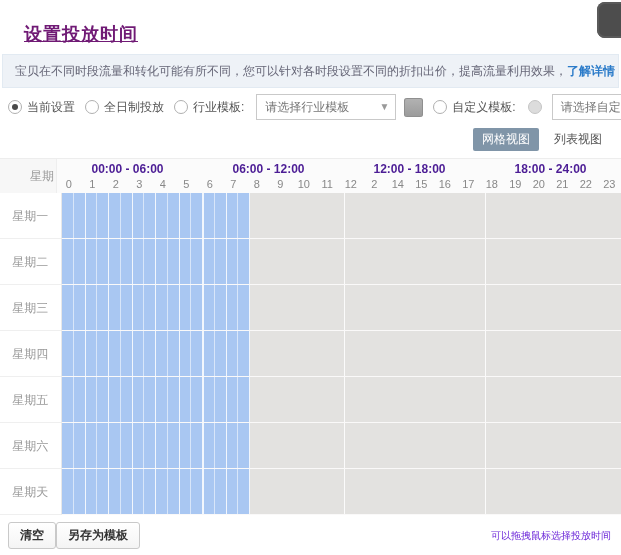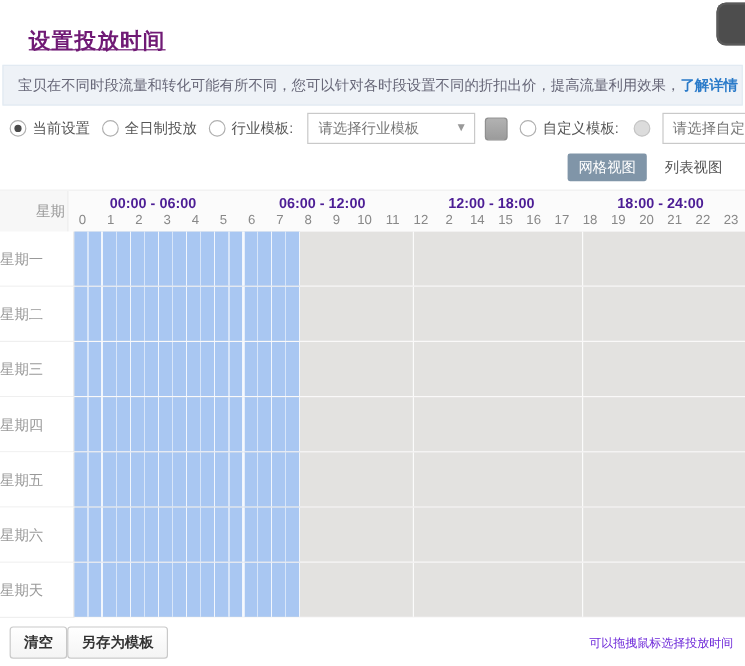--- a/index.html
+++ b/index.html
@@ -88,21 +88,21 @@
     width:141px;text-align:center;font-size:12px;font-weight:bold;
     color:#4c1d95;line-height:20px;
   }
   .hours-row{display:flex;height:16px;}
   .hour-cell{
     width:23.5px;text-align:center;font-size:11px;color:#888;line-height:14px;
   }
   .tg-body{position:relative;}
   .tg-row{display:flex;height:46px;box-sizing:border-box;}
   .day-label{
-    width:62px;box-sizing:border-box;line-height:46px;
+    width:62px;box-sizing:border-box;text-align:center;line-height:46px;
     font-size:12px;color:#999;background:#fff;
     border-right:1px solid #e8e8e8;border-bottom:1px solid #efefef;
   }
   .day-cells{
     position:relative;width:564px;box-sizing:border-box;cursor:pointer;
     border-bottom:1px solid rgba(255,255,255,0.8);
   }
   .selected-block{
     position:absolute;top:0;bottom:0;
     background-image:

